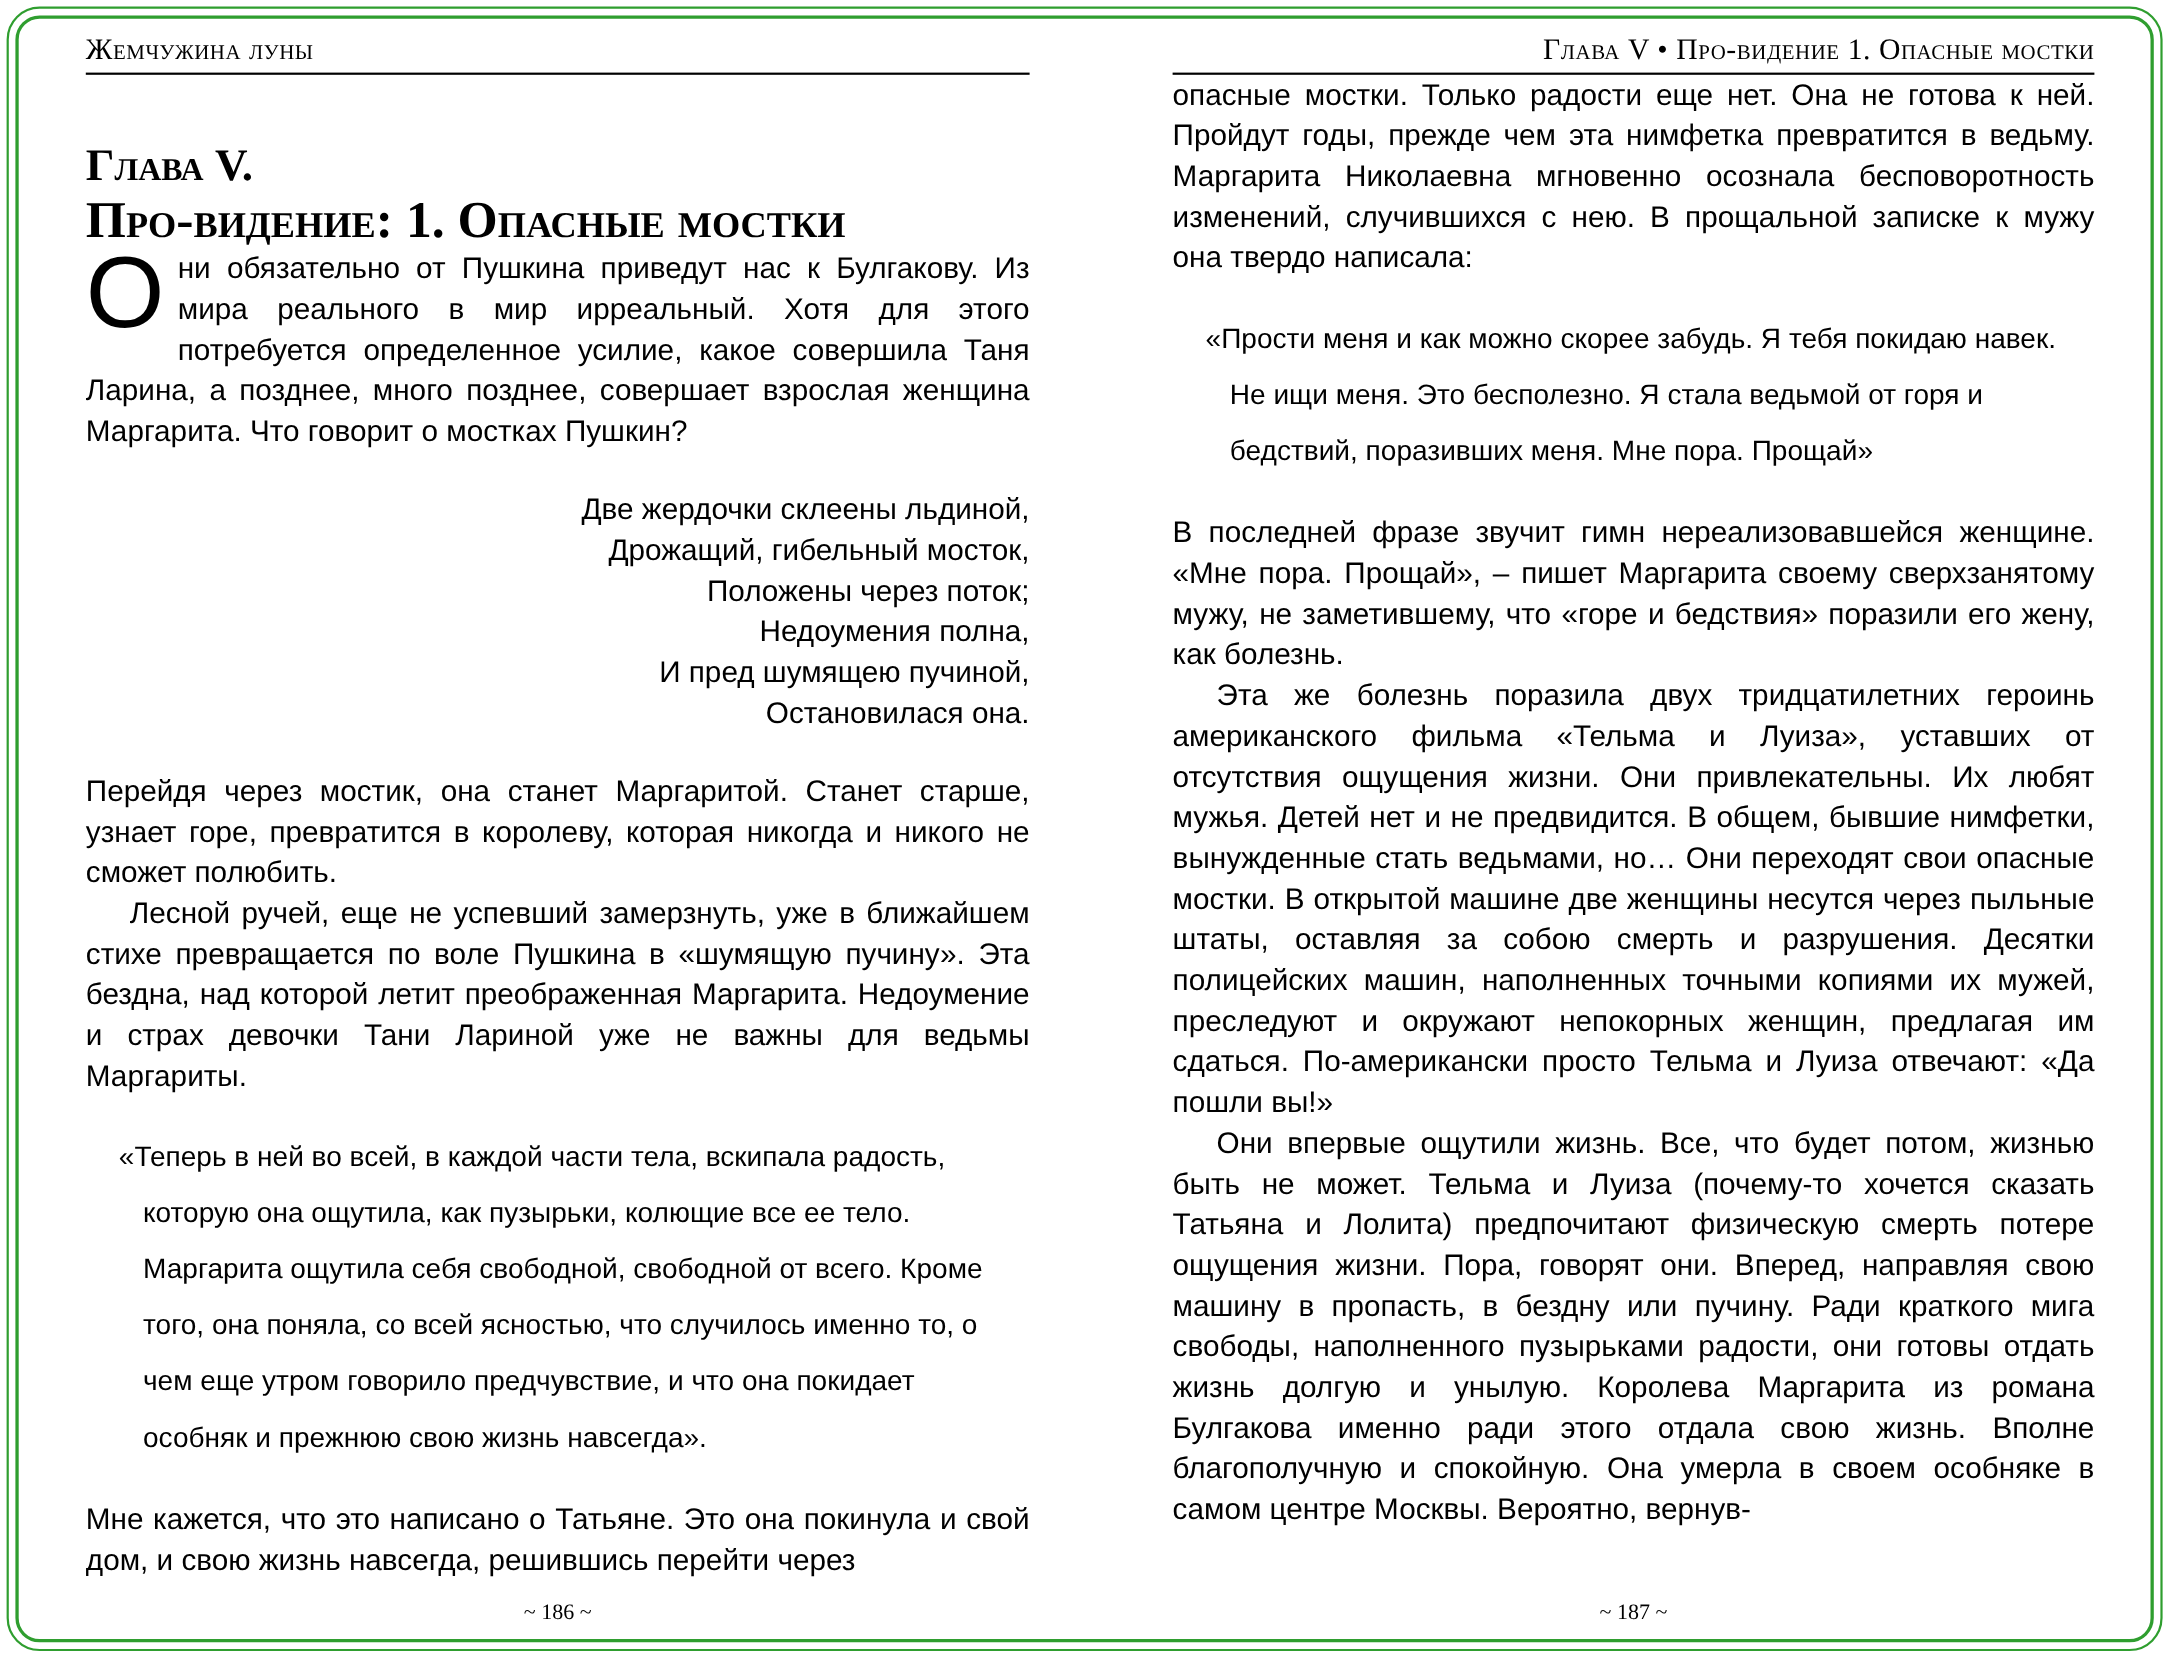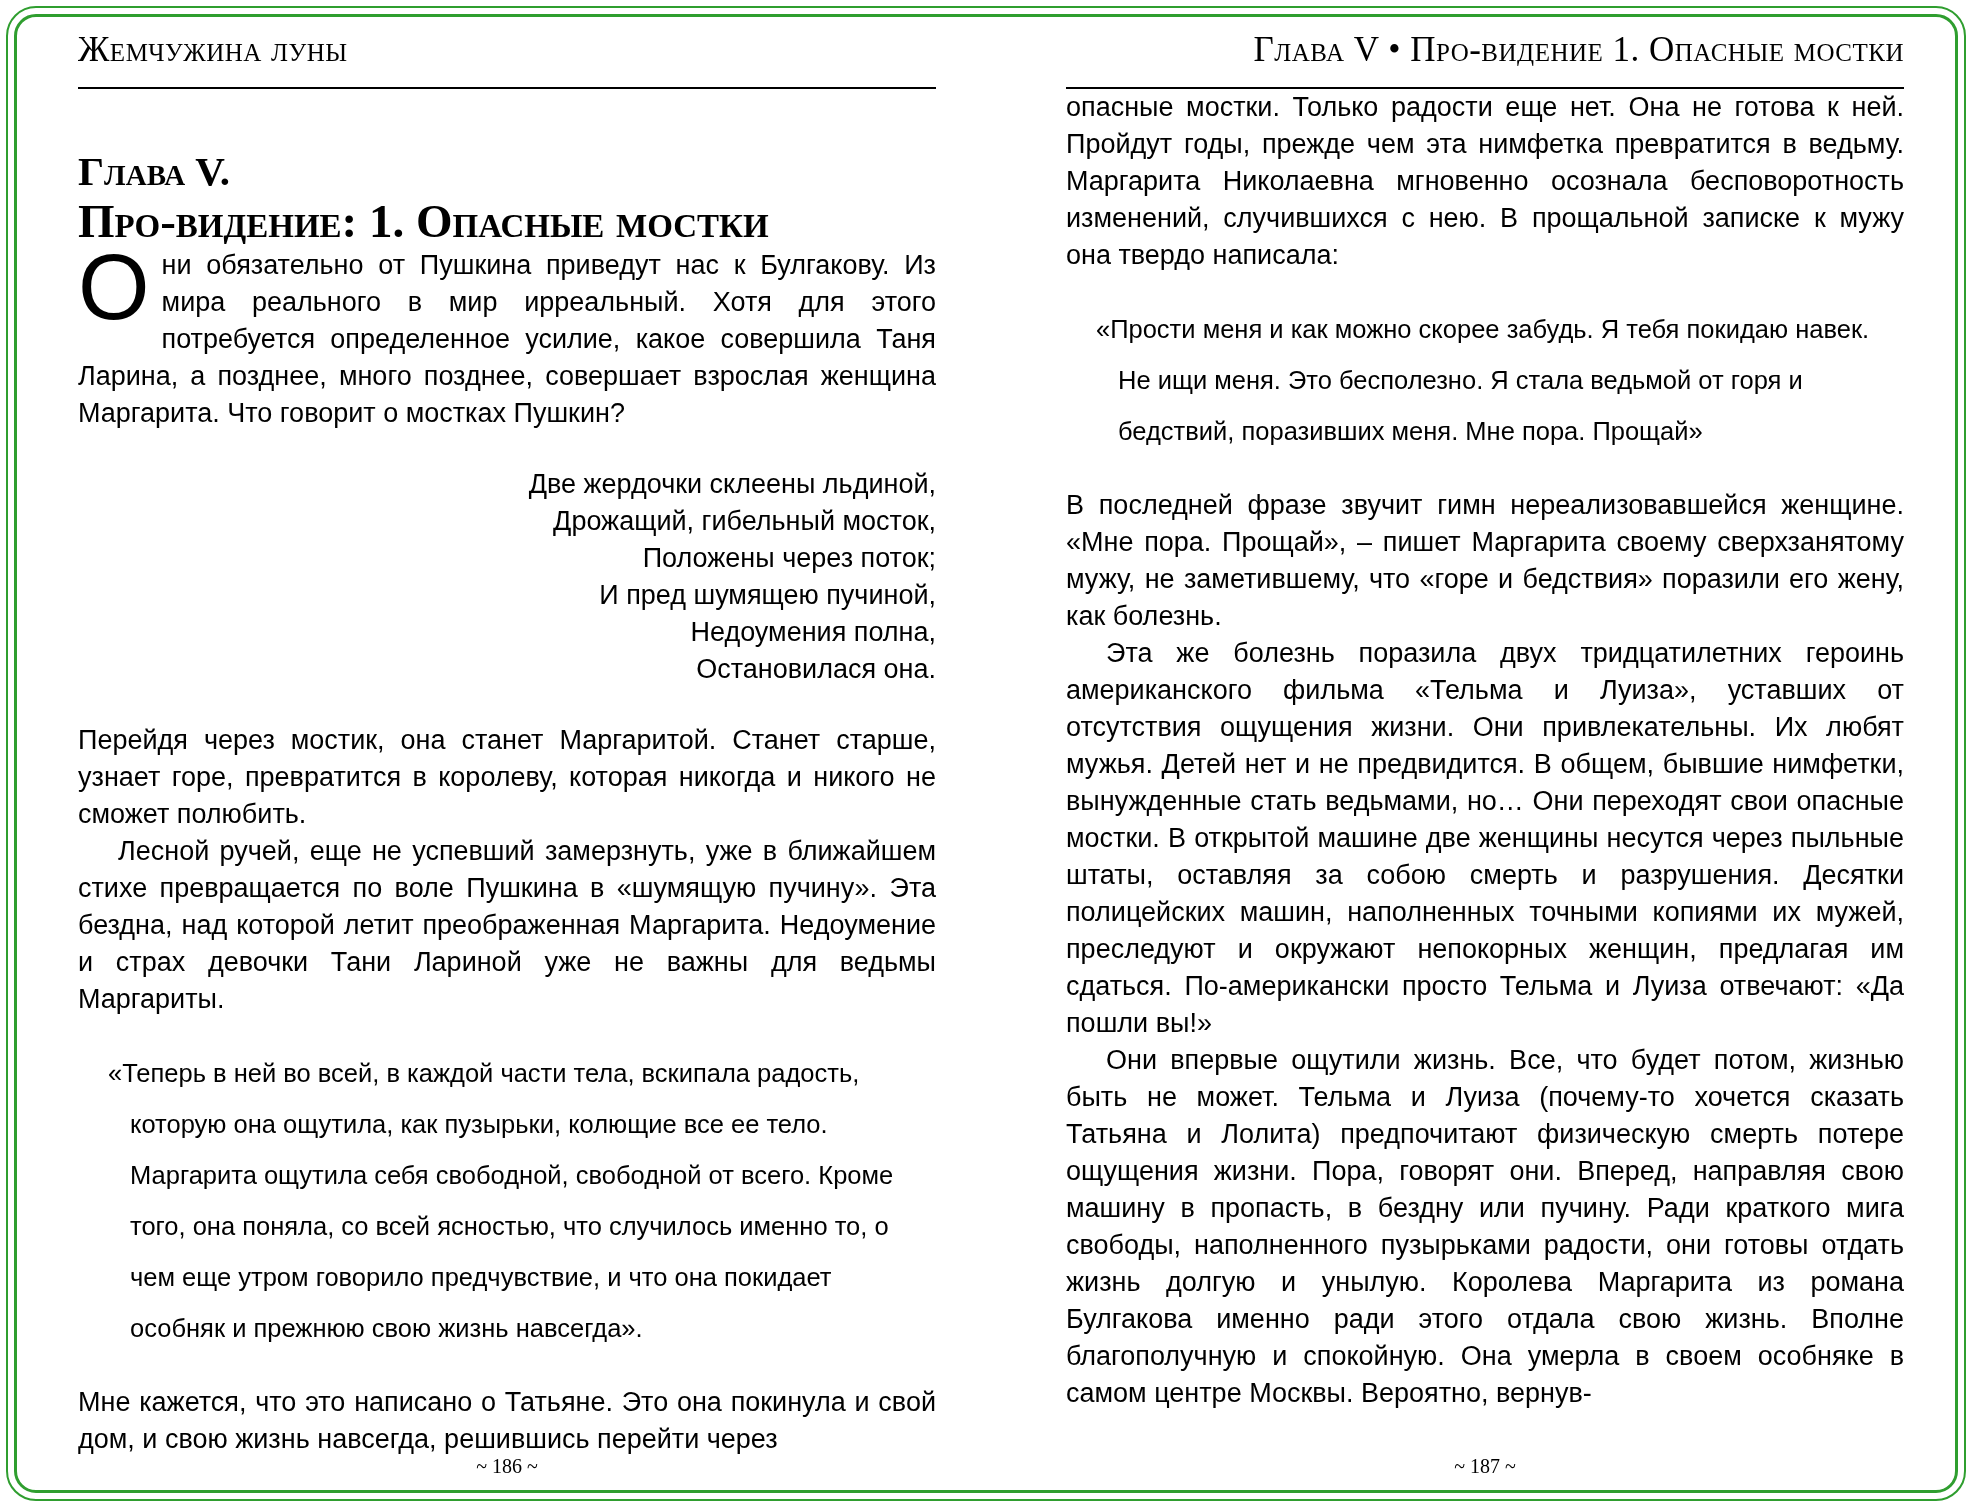--- a/index.html
+++ b/index.html
@@ -24,22 +24,22 @@
   .page{
     position:absolute;top:30px;height:1448px;
     display:block;
   }
   .page-left{left:78px;width:858px;}
   .page-right{left:1066px;width:838px;}
 
   .running-head{
     font-family:"Liberation Serif",serif;
     font-variant:small-caps;
-    font-size:35px;letter-spacing:.5px;
-    padding-bottom:17px;
+    font-size:27px;letter-spacing:.5px;
+    padding-bottom:5px;
     border-bottom:2px solid #000;
   }
   .running-head.left{text-align:left;}
   .running-head.right{text-align:right;}
 
   .chapter-title{
     margin-top:58px;
     font-family:"Liberation Serif",serif;
     font-variant:small-caps;
     font-weight:bold;
@@ -93,22 +93,22 @@
     <div class="line2">Про-видение: 1. Опасные мостки</div>
   </div>
 
   <div class="body-text">
     <p class="body-para first-block"><span class="dropcap">О</span><span>ни обязательно от Пушкина приведут нас к Булгакову. Из мира реального в мир ирреальный. Хотя для этого потребуется определенное усилие, какое совершила Таня Ларина, а позднее, много позднее, совершает взрослая женщина Маргарита. Что говорит о мостках Пушкин?</span></p>
 
     <div class="poem">
       <div>Две жердочки склеены льдиной,</div>
       <div>Дрожащий, гибельный мосток,</div>
       <div>Положены через поток;</div>
+      <div>Недоумения полна,</div>
       <div>И пред шумящею пучиной,</div>
-      <div>Недоумения полна,</div>
       <div>Остановилася она.</div>
     </div>
 
     <p class="body-para">Перейдя через мостик, она станет Маргаритой. Станет старше, узнает горе, превратится в королеву, которая никогда и никого не сможет полюбить.</p>
     <p class="body-para indent">Лесной ручей, еще не успевший замерзнуть, уже в ближайшем стихе превращается по воле Пушкина в «шумящую пучину». Эта бездна, над которой летит преображенная Маргарита. Недоумение и страх девочки Тани Лариной уже не важны для ведьмы Маргариты.</p>
 
     <div class="quote-block">«Теперь в ней во всей, в каждой части тела, вскипала радость, которую она ощутила, как пузырьки, колющие все ее тело. Маргарита ощутила себя свободной, свободной от всего. Кроме того, она поняла, со всей ясностью, что случилось именно то, о чем еще утром говорило предчувствие, и что она покидает особняк и прежнюю свою жизнь навсегда».</div>
 
     <p class="body-para">Мне кажется, что это написано о Татьяне. Это она покинула и свой дом, и свою жизнь навсегда, решившись перейти через</p>
   </div>

